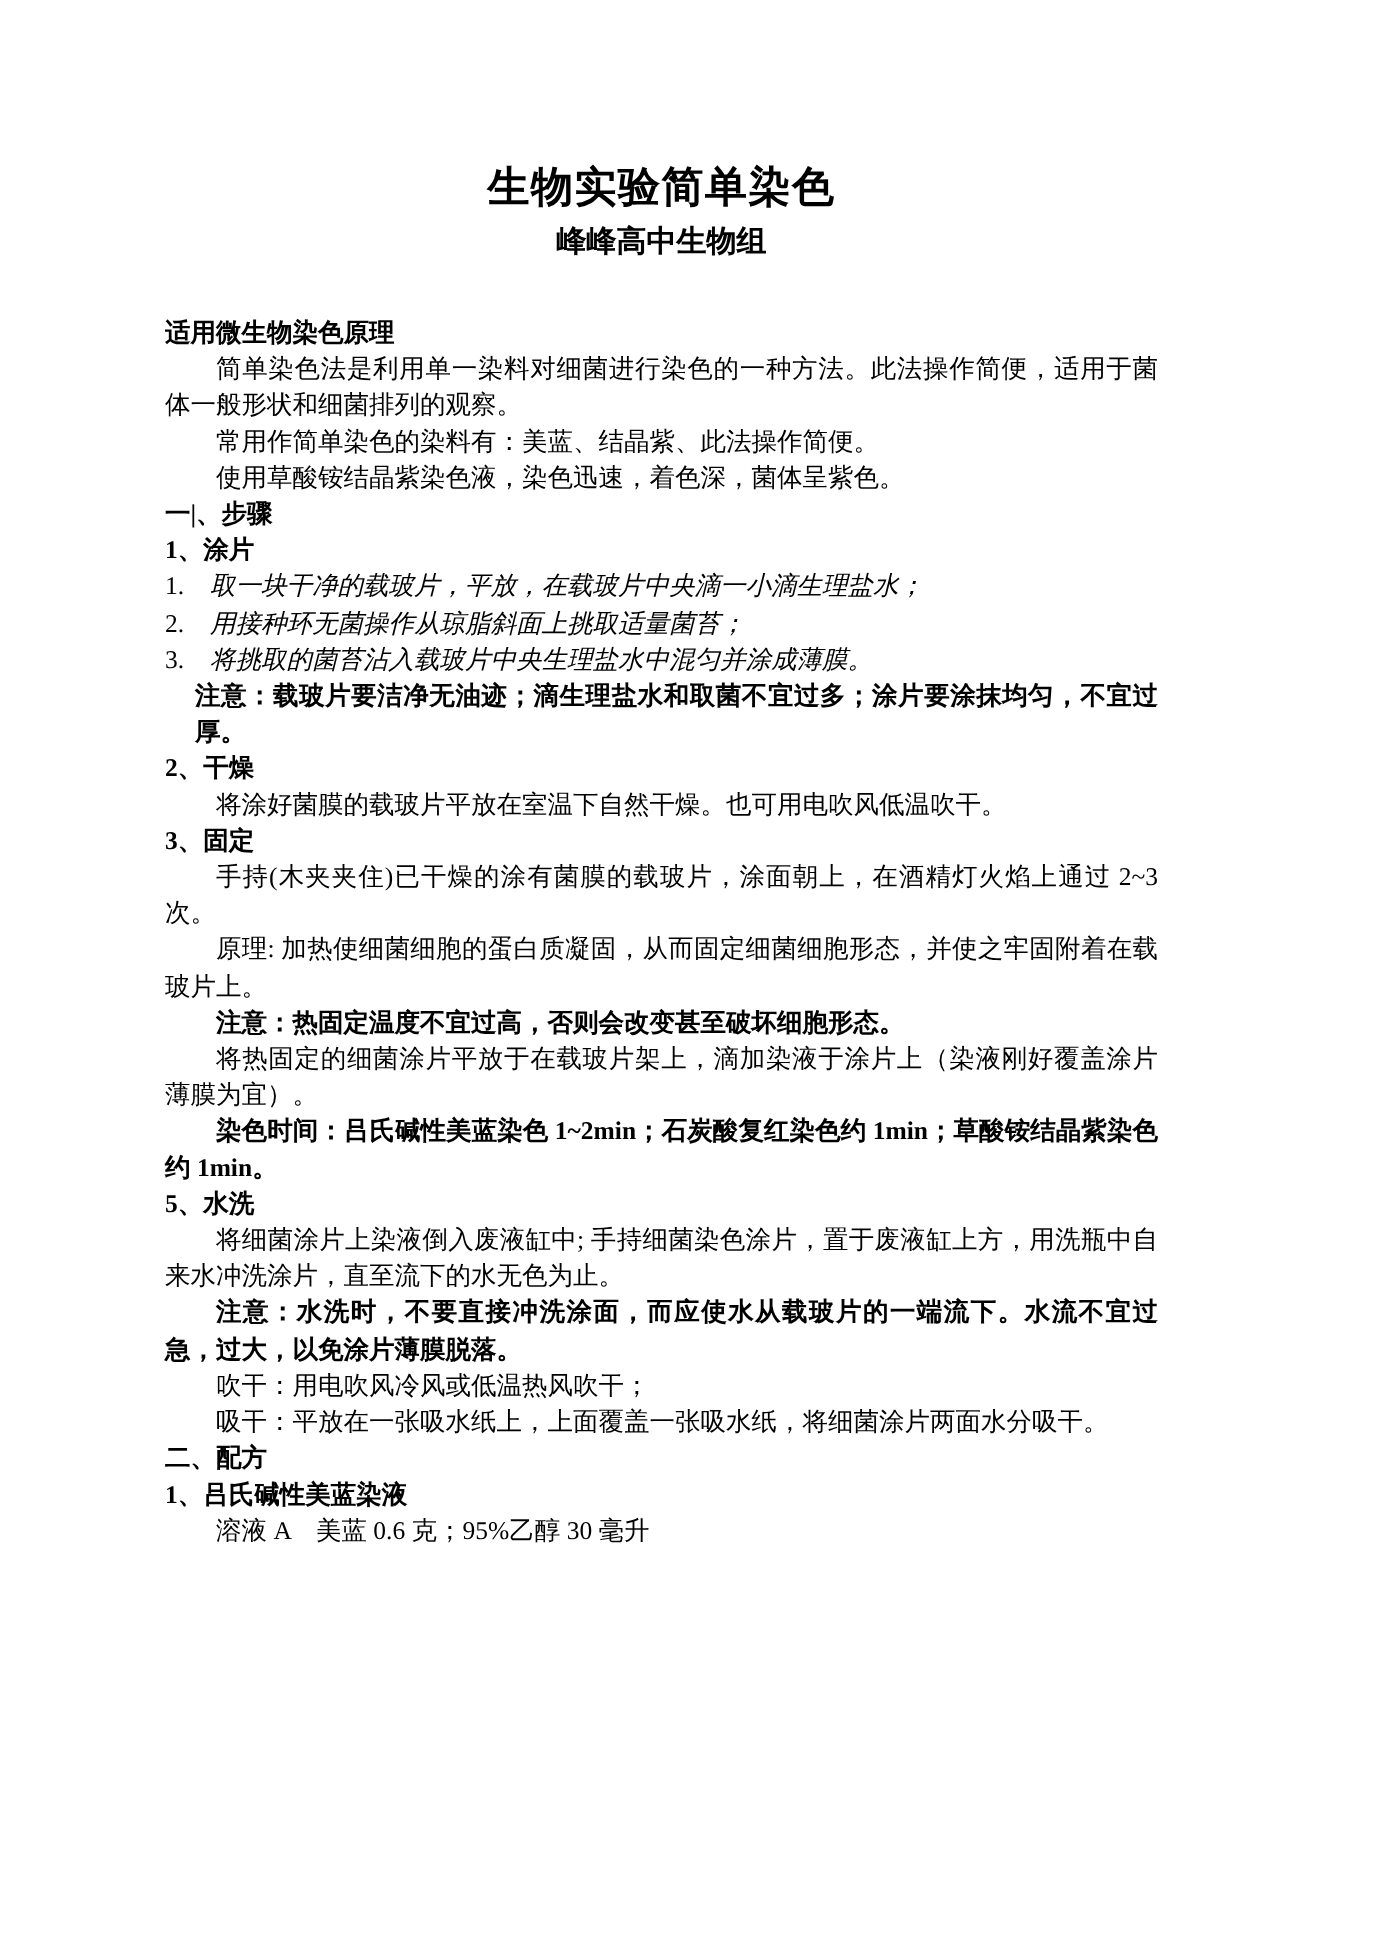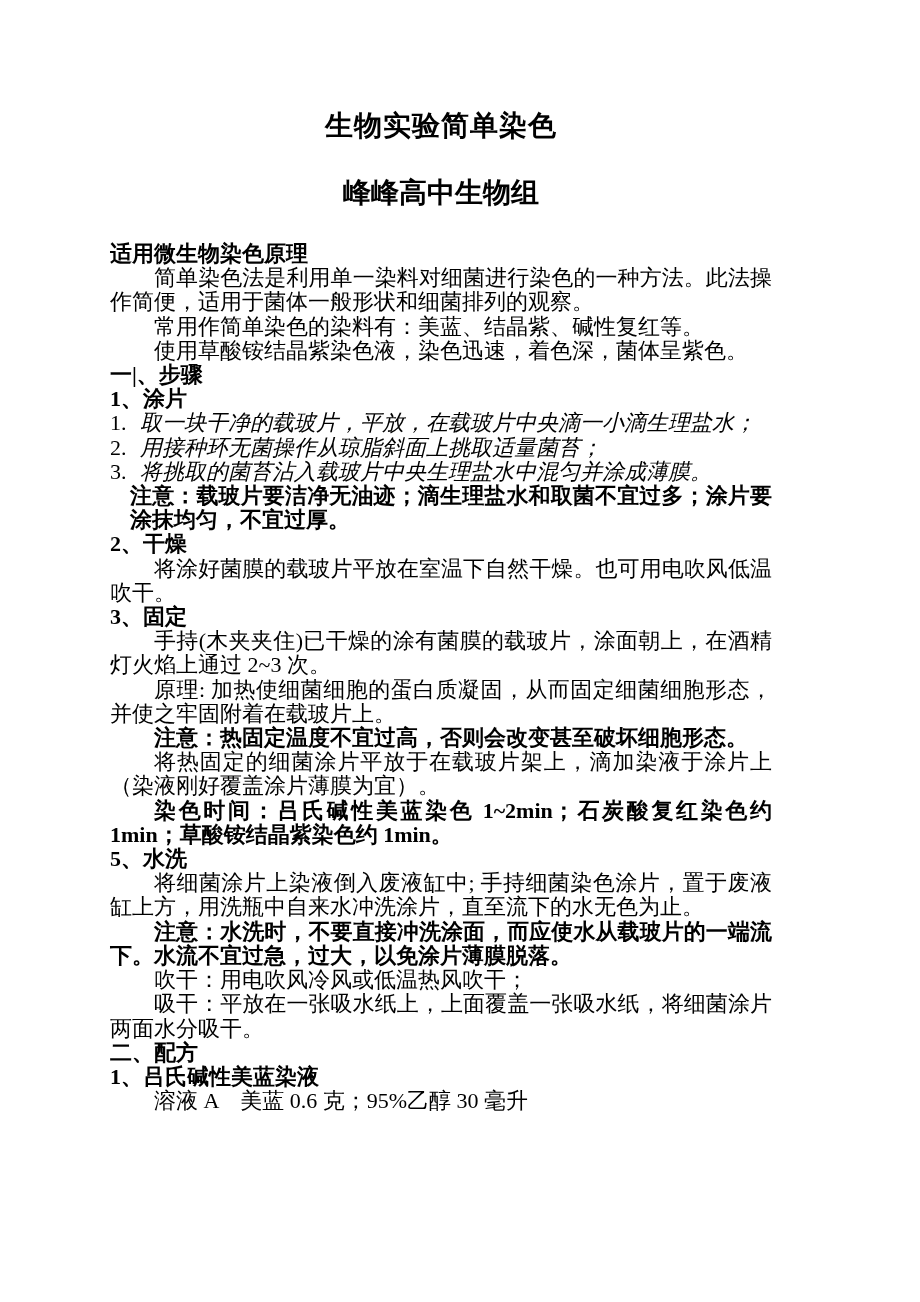--- a/index.html
+++ b/index.html
@@ -20,29 +20,29 @@
   }
   .doc-title {
     padding-top: 106px;
     font-size: 28px;
     line-height: 40px;
     font-weight: bold;
     text-align: center;
     letter-spacing: 1px;
   }
   .doc-subtitle {
-    margin-top: 32px;
-    font-size: 28px;
+    margin-top: 0;
+    font-size: 20px;
     line-height: 30px;
     font-weight: bold;
     text-align: center;
   }
   .doc-body {
     margin-top: 34px;
-    font-size: 22px;
+    font-size: 17px;
     line-height: 24.2px;
     text-align: justify;
   }
   .doc-body > div { margin: 0; }
   .h {
     font-weight: bold;
     text-align: left;
   }
   .p {
     text-indent: 2em;
@@ -74,21 +74,21 @@
 <div class="page">
 
   <div class="doc-title">生物实验简单染色</div>
   <div class="doc-subtitle">峰峰高中生物组</div>
 
   <div class="doc-body">
 
     <div class="h">适用微生物染色原理</div>
     <div class="p">简单染色法是利用单一染料对细菌进行染色的一种方法。此法操作简便，适用于菌体一般形状和细菌排列的观察。</div>
 
-    <div class="p">常用作简单染色的染料有：美蓝、结晶紫、碱性复红等。</div>
+    <div class="p">常用作简单染色的染料有：美蓝、结晶紫、此法操作简便。</div>
     <div class="p">使用草酸铵结晶紫染色液，染色迅速，着色深，菌体呈紫色。</div>
 
     <div class="h">一|、步骤</div>
 
     <div class="h">1、涂片</div>
     <div class="li">
       <span class="num">1.</span>
       <span class="txt">取一块干净的载玻片，平放，在载玻片中央滴一小滴生理盐水；</span>
     </div>
     <div class="li">

